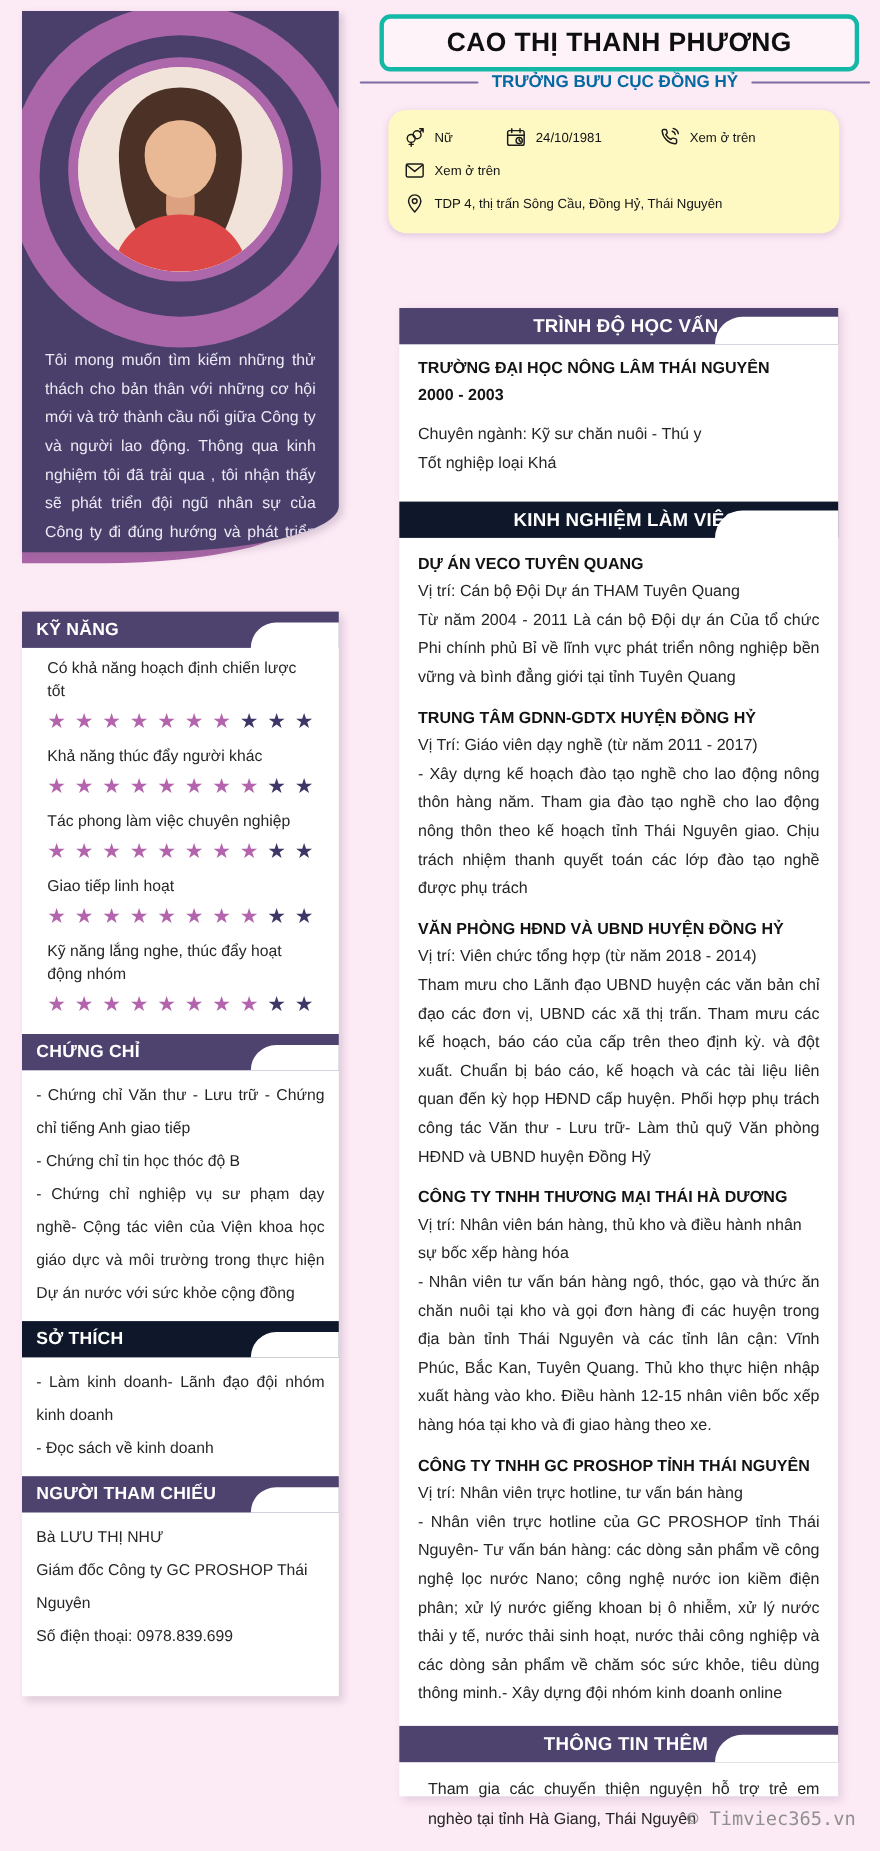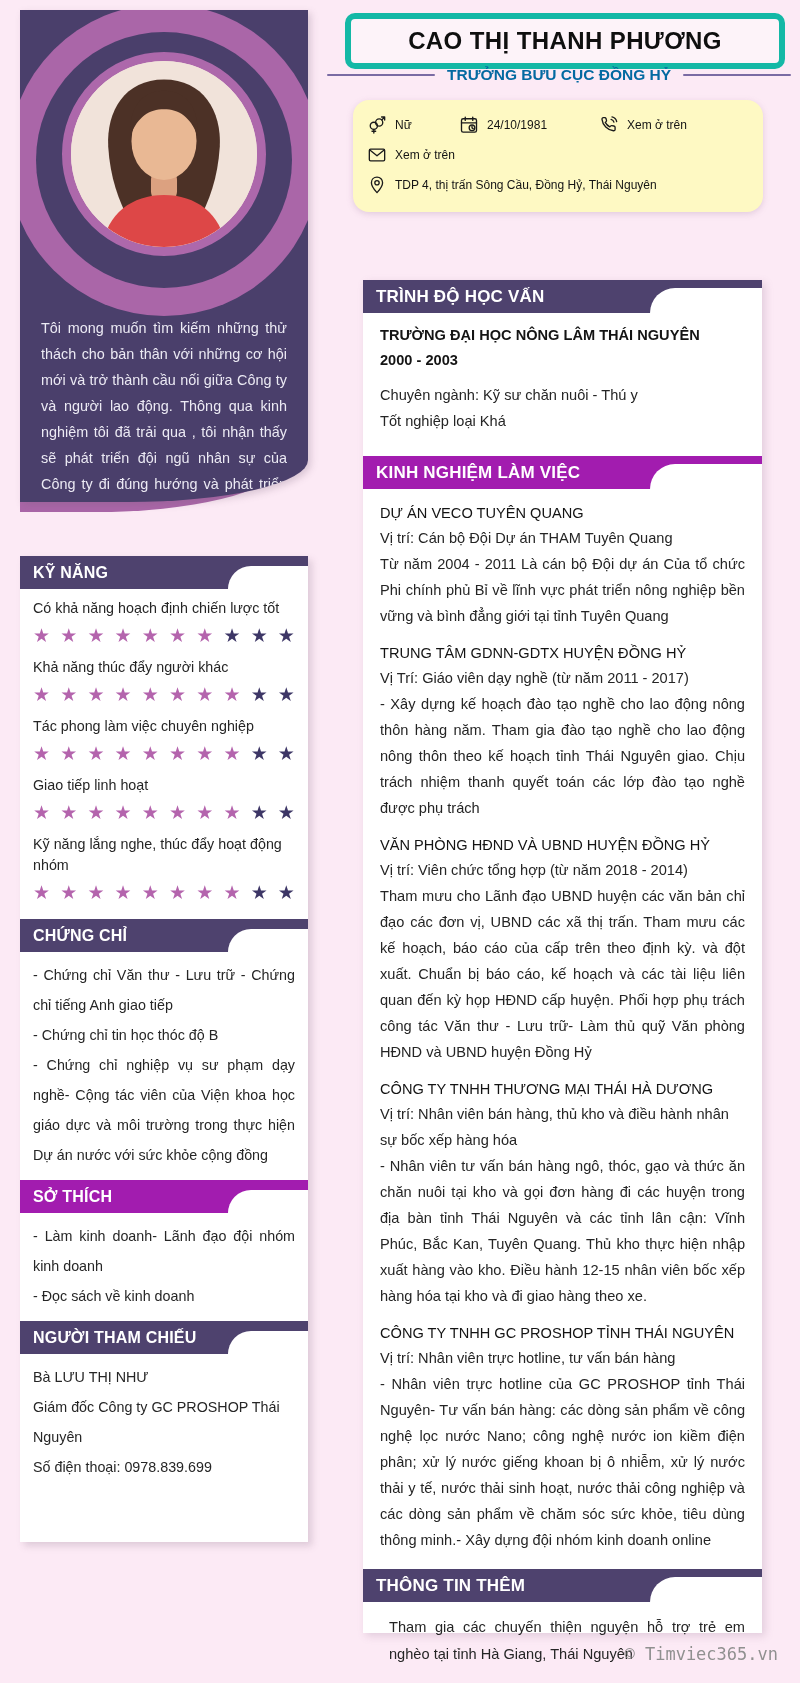--- a/index.html
+++ b/index.html
@@ -24,65 +24,65 @@
     width:186px;height:186px;border-radius:50%;border:9px solid #ad68ab;
     overflow:hidden;background:#f1e3da;}
   .photo-ring svg{display:block;width:100%;height:100%;}
   .intro{margin:305px 0 0;padding:0 21px;color:#eceaf4;font-size:14.4px;
     line-height:26px;text-align:justify;}
   .sidebar-sections{position:absolute;left:20px;top:556px;width:288px;height:986px;
     background:#ffffff;box-shadow:4px 4px 7px rgba(120,90,120,.22);}
   
   .band{position:relative;height:33px;}
   .band.purple{background:#4e426e;}
-  .band.pink{background:#a21caf;}
+  .band.pink{background:#0f172a;}
   .band .notch{position:absolute;right:0;bottom:0;width:80px;height:23px;
     background:#ffffff;border-top-left-radius:26px;}
   .band .band-label{position:relative;z-index:1;display:block;color:#ffffff;
     font-weight:bold;font-size:16px;line-height:33px;padding-left:13px;
     letter-spacing:.2px;white-space:nowrap;}
   .sec-body{padding:8px 13px 10px;font-size:14.3px;line-height:30px;color:#262626;}
   .sec-body.justify{text-align:justify;}
-  .skill-item{padding:0 13px;}
+  .skill-item{padding:0 23px;}
   .skill-label{margin-top:9px;font-size:14.3px;line-height:21px;color:#262626;}
   .stars{display:flex;justify-content:space-between;margin-top:4px;height:25px;}
   .st{font-family:"DejaVu Sans",sans-serif;font-size:19px;line-height:25px;}
   .st.f{color:#b464ad;}
   .st.e{color:#3d3666;}
   .mt16{margin-top:14px;}
   
   .name-box{position:absolute;left:345px;top:13px;width:428px;height:44px;
-    border:6px solid #14b8a6;border-radius:10px;background:#fdf3f9;
+    border:4px solid #14b8a6;border-radius:10px;background:#fdf3f9;
     display:flex;align-items:center;justify-content:center;
     font-size:24px;font-weight:bold;color:#0f0f0f;letter-spacing:.4px;}
   .subtitle-row{position:absolute;left:327px;top:66px;width:464px;
     display:flex;align-items:center;gap:12px;color:#0369a1;font-weight:bold;
     font-size:15.5px;}
   .subtitle-row:before,.subtitle-row:after{content:"";flex:1;height:2px;
     background:#7a6ba3;border-radius:2px;}
   .contact-card{position:absolute;left:353px;top:100px;width:382px;
     background:#fef9c3;border-radius:16px;padding:10px 14px 12px;
     box-shadow:0 2px 6px rgba(150,110,150,.25);font-size:12px;color:#141414;}
   .contact-row{display:flex;align-items:center;min-height:30px;}
   .contact-item{display:flex;align-items:center;gap:8px;}
   .contact-item .cval{white-space:nowrap;}
   .ci-gender{width:92px;}
   .ci-dob{width:140px;}
   .cicon{width:20px;height:20px;flex:0 0 20px;}
   .cicon svg{display:block;width:20px;height:20px;stroke:#1b1b1b;fill:none;
     stroke-width:1.6;stroke-linecap:round;stroke-linejoin:round;}
   .main-card{position:absolute;left:363px;top:280px;width:399px;height:1353px;
     background:#ffffff;box-shadow:3px 3px 8px rgba(130,95,130,.22);}
-  .main-card .band .band-label{font-size:17px;}
+  .main-card .band .band-label{font-size:17px;text-align:center;}
   .main-card .band .notch{width:112px;height:25px;border-top-left-radius:30px;}
   .edu-body{padding:10px 17px 8px;font-size:14.6px;line-height:26px;}
   .edu-school,.edu-years{font-weight:bold;color:#141414;line-height:25px;}
   .edu-major{margin-top:9px;}
   .job{padding:12px 17px 0;font-size:14.6px;}
-  .job-company{font-weight:normal;color:#131313;line-height:24px;}
+  .job-company{font-weight:bold;color:#131313;line-height:24px;}
   .job-pos{line-height:26px;}
   .job-desc{line-height:26px;text-align:justify;}
   .exp-band{margin-top:14px;}
   .add-band{margin-top:16px;}
   .add-body{padding:12px 17px;font-size:14.6px;line-height:27px;text-align:justify;}
   .add-body .add-text{display:block;padding-left:9px;}
   .footer{position:absolute;top:1644px;right:22px;
     font-family:"DejaVu Sans Mono",monospace;font-size:17px;color:#909090;}
 </style>
 </head>

